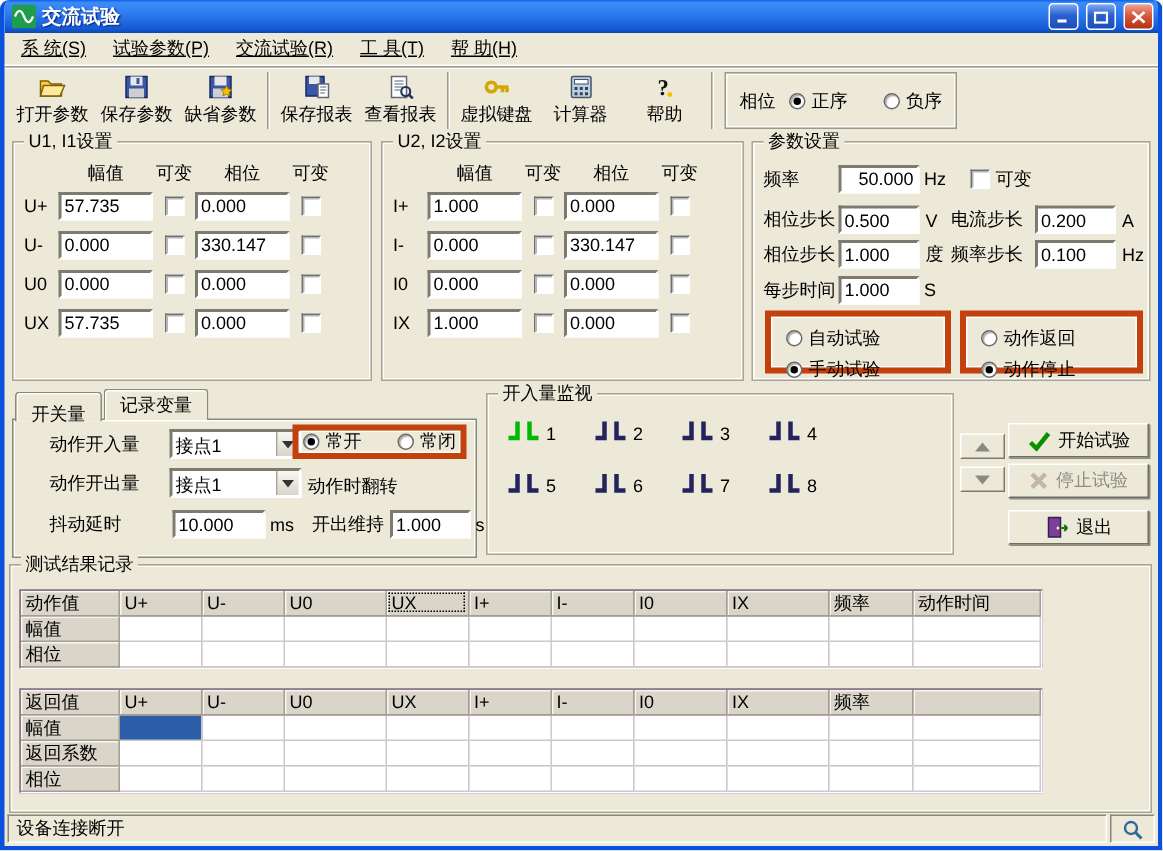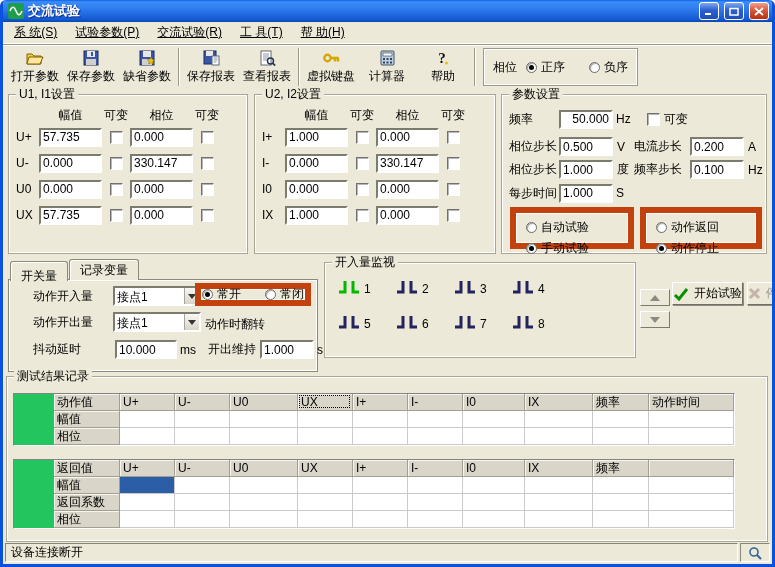--- a/index.html
+++ b/index.html
@@ -49,43 +49,43 @@
 .urow{display:grid;grid-template-columns:25px 63px 28px 63px 28px;align-items:center;height:26px;}
 .urow.uhead{height:17px;}
 .uh{text-align:center;}
 .ulab{padding-left:2px;}
 .cbc{display:flex;justify-content:center;}
 .prow{position:absolute;left:7px;display:flex;align-items:center;width:calc(100% - 14px);height:20px;}
 .plab{white-space:nowrap;}
 .punit{margin-left:3px;white-space:nowrap;}
 .stepgrid{position:absolute;left:7px;top:40px;display:grid;grid-template-columns:50px 55px 20px 56px 55px 18px;grid-auto-rows:23px;align-items:center;}
 .pin{width:54px;}
-.subpanel{position:absolute;border:6px solid #c2410c;box-shadow:inset 1px 1px 0 #fff,inset -1px -1px 0 #fff;}
+.subpanel{position:absolute;border:4px solid #c2410c;box-shadow:inset 1px 1px 0 #fff,inset -1px -1px 0 #fff;}
 
 .tabctl{position:absolute;}
 .tabstrip{display:flex;height:20px;align-items:flex-end;padding-left:2px;position:relative;z-index:3;}
 .tab{height:17px;padding:10px 10px;display:flex;align-items:center;border:1px solid #8a8a7c;border-bottom:none;border-radius:3px 3px 0 0;background:#ECE9D8;box-shadow:inset 1px 1px 0 #fff;margin-right:1px;white-space:nowrap;}
 .tab.active{height:20px;margin-bottom:-1px;padding-bottom:1px;}
 .tabbody{position:absolute;left:0;right:0;top:19px;bottom:0;border:1px solid #8a8a7c;box-shadow:inset 1px 1px 0 #fff,inset -1px -1px 0 #fff;}
 .trow{position:absolute;left:8px;display:flex;align-items:center;margin-left:16px;}
 .tlab{width:80px;white-space:nowrap;}
 .tlab2{white-space:nowrap;margin-right:4px;}
 .flipnote{position:absolute;left:196px;top:36px;white-space:nowrap;font-family:Liberation Serif, serif;}
 
 .monicons{padding:16px 0 0 12px;display:grid;grid-template-columns:repeat(4,58px);row-gap:16px;}
 .sw{display:flex;align-items:center;gap:3px;}
 .swicn{display:flex;}
 
 .arrbtn{position:absolute;width:30px;height:17px;background:#ECE9D8;border:1px solid;border-color:#fff #7a7a6e #7a7a6e #fff;display:flex;align-items:center;justify-content:center;}
-.cbtns{position:absolute;left:669px;top:193px;width:94px;display:flex;flex-direction:row;gap:4px;}
+.cbtns{position:absolute;left:669px;top:193px;width:94px;display:flex;flex-direction:column;gap:4px;}
 .cbtn{height:23px;display:flex;align-items:center;justify-content:center;gap:5px;background:#ECE9D8;border:1px solid;border-color:#fff #6f6f64 #6f6f64 #fff;box-shadow:1px 1px 0 #8f8d80;font:12px "Liberation Sans","DejaVu Sans",sans-serif;white-space:nowrap;}
 .cbtn.exit{margin-top:4px;}
 .cbtn.dis{color:#8e8e86;}
 
-.tbl{position:absolute;display:grid;grid-auto-rows:17px;background:#22c55e;border:1px solid #828282;border-right-color:#fff;border-bottom-color:#fff;padding-left:40px;}
+.tbl{position:absolute;display:grid;grid-auto-rows:17px;background:#a21caf;border:1px solid #828282;border-right-color:#fff;border-bottom-color:#fff;}
 .hc{background:#D9D5C9;border-right:1px solid #A19F92;border-bottom:1px solid #A19F92;box-shadow:inset 1px 1px 0 #F8F6EE;font-size:12px;line-height:15px;padding:1px 0 0 3px;overflow:hidden;white-space:nowrap;position:relative;}
 .dc{background:#fff;border-right:1px solid #CACACA;border-bottom:1px solid #CACACA;}
 .hc.focus::after{content:"";position:absolute;top:1px;left:1px;right:2px;bottom:2px;border:1px dotted #000;}
 .dc.sel{background:var(--selcell,#2B5EA7);}
 
 .statusbar{flex:0 0 22px;display:flex;gap:2px;padding:2px;align-items:stretch;}
 .spanel{border:1px solid;border-color:#878778 #fff #fff #878778;display:flex;align-items:center;padding:0 5px;}
 .spanel.big{flex:1;}
 .spanel.sm{width:30px;justify-content:center;padding:0;}
 .icn{display:inline-flex;}
@@ -458,21 +458,21 @@
           <span class="tlab2" style="width:78px">抖动延时</span>
           <input class="tin" style="width: 62px;" value="10.000">
           <span class="punit">ms</span>
           <span class="tlab2" style="margin-left:12px">开出维持</span>
           <input class="tin" style="width: 54px;" value="1.000">
           <span class="punit">s</span>
         </div>
       </div>
     </div>
 
-    <div class="group" style="left:321px;top:173px;width:312px;height:96px">
+    <div class="group" style="left:321px;top:173px;width:312px;height:108px">
       <span class="cap">开入量监视</span>
       <div class="monicons" id="monIcons">
           <div class="sw">
             <span class="swicn">
               <svg width="24" height="19" viewBox="0 0 24 19">
                 <g stroke="#00B800" stroke-width="3" fill="none">
                   <path d="M8 2v11h-6"></path>
                   <path d="M16 2v11h6"></path>
                 </g>
               </svg>

